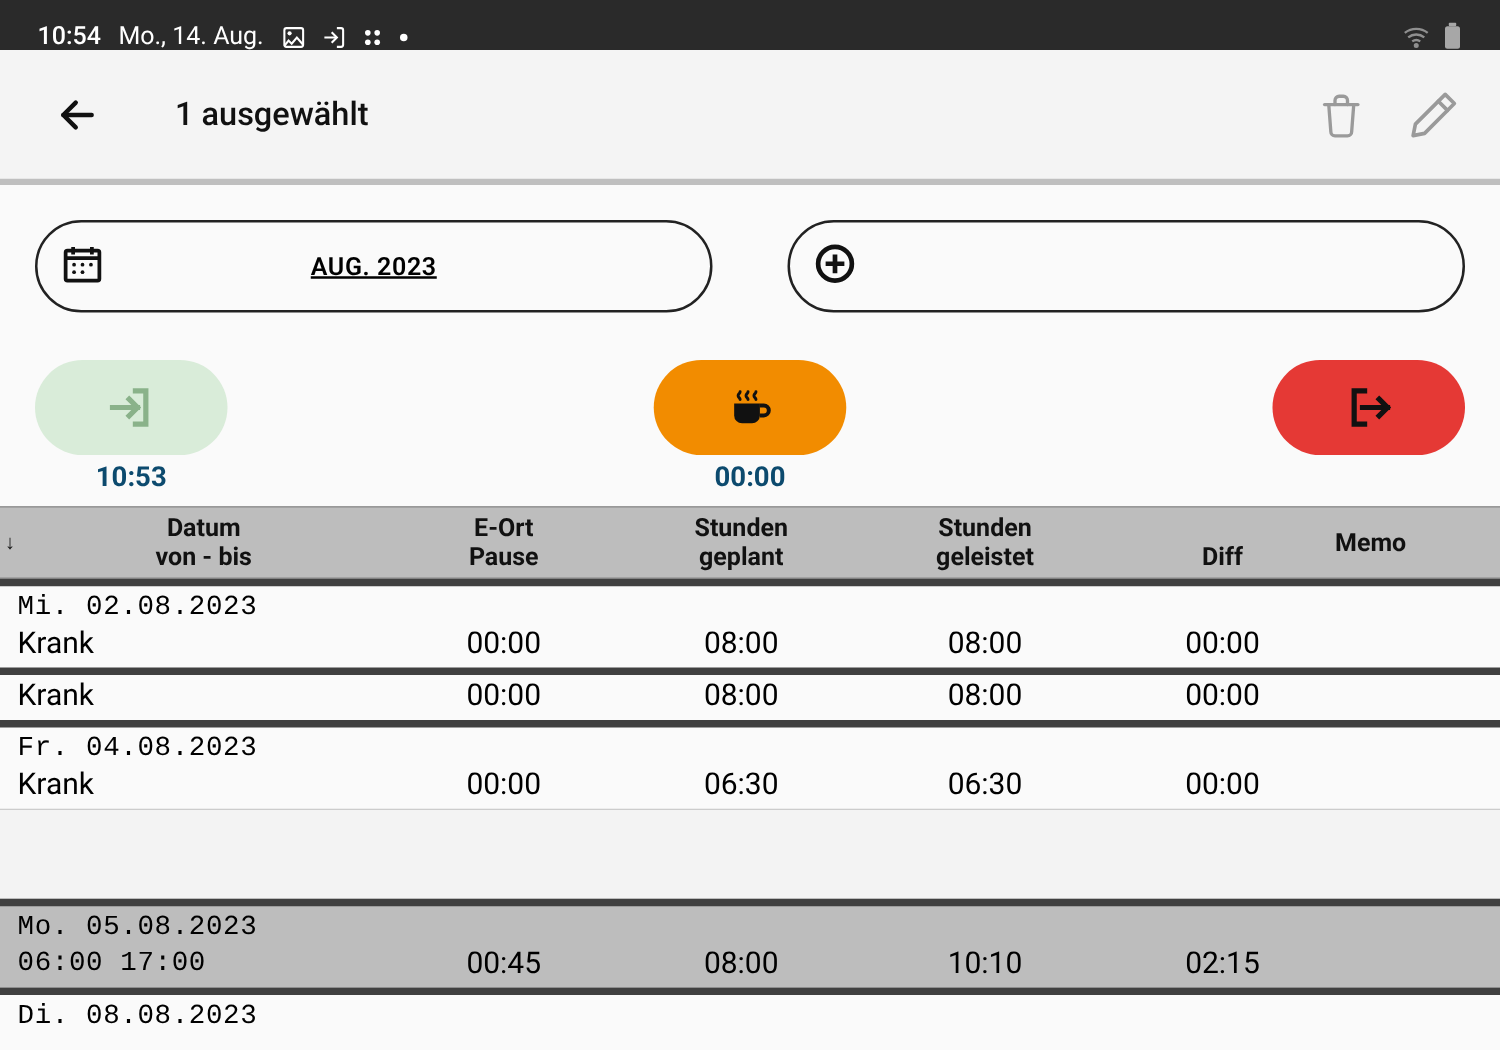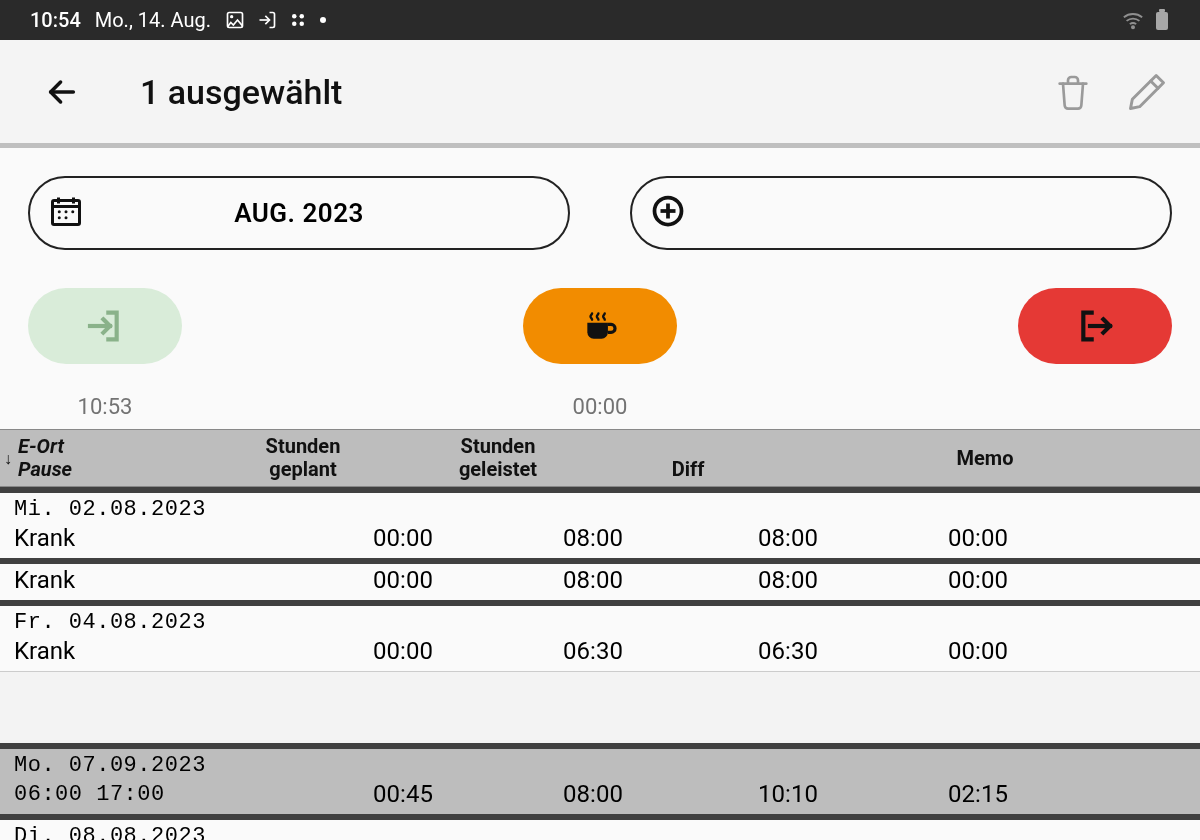--- a/index.html
+++ b/index.html
@@ -1,56 +1,56 @@
 <!DOCTYPE html>
 <html><head>
 <meta charset="utf-8">
 <style>
   * { box-sizing: border-box; margin: 0; padding: 0; }
   html, body { width: 1200px; height: 840px; font-family: -apple-system, Roboto, Arial, sans-serif; background: #fafafa; overflow: hidden; }
   
   
-  .status-bar { height: 40px; background: #2a2a2a; color: #fff; display: flex; align-items: center; padding: 0 30px 0 30px; font-size: 20px; }
+  .status-bar { height: 40px; background: #2a2a2a; color: #fff; display: flex; align-items: flex-end; padding: 0 30px 0 30px; font-size: 20px; }
   .status-bar .time { font-weight: 500; margin-right: 14px; }
   .status-bar .date { margin-right: 14px; }
   .status-bar .mini-icons { display: flex; gap: 12px; align-items: center; }
   .status-bar .right { margin-left: auto; display: flex; gap: 10px; align-items: center; opacity: 0.7; }
   .mini-icons svg, .right svg { display: block; }
 
   
   .app-bar { height: 108px; background: #f4f4f4; display: flex; align-items: center; padding: 0 30px 0 44px; border-bottom: 5px solid #bfbfbf; }
   .app-bar .back { width: 36px; height: 36px; display: flex; align-items: center; justify-content: center; cursor: pointer; }
-  .app-bar .title { font-size: 34px; font-weight: 500; margin-left: 60px; color: #111; }
+  .app-bar .title { font-size: 26px; font-weight: 500; margin-left: 60px; color: #111; }
   .app-bar .spacer { flex: 1; }
   .app-bar .action { width: 46px; height: 46px; display: flex; align-items: center; justify-content: center; margin-left: 28px; cursor: pointer; }
 
   
   .pill-row { display: flex; padding: 28px 28px 10px 28px; gap: 60px; }
   .pill { flex: 1; height: 74px; border: 2px solid #222; border-radius: 40px; display: flex; align-items: center; justify-content: center; position: relative; cursor: pointer; }
   .pill .pill-icon { position: absolute; left: 18px; top: 50%; transform: translateY(-50%); }
-  .pill .pill-label { font-size: 26px; font-weight: 600; letter-spacing: 0.5px; }
+  .pill .pill-label { font-size: 20px; font-weight: 600; letter-spacing: 0.5px; text-decoration: underline; }
 
   
   .action-row { display: flex; padding: 28px 28px 10px 28px; justify-content: space-between; align-items: flex-start; }
   .action-col { display: flex; flex-direction: column; align-items: center; }
   .action-btn { width: 154px; height: 76px; border-radius: 38px; display: flex; align-items: center; justify-content: center; cursor: pointer; }
   .action-btn.green { background: #d9ecd9; }
   .action-btn.orange { background: #f28c00; }
   .action-btn.red { background: #e53935; }
-  .action-sub { margin-top: 30px; font-size: 22px; color: #737373; }
+  .action-sub { margin-top: 6px; font-size: 22px; color: #0c4a6e; font-weight: bold; }
 
   
   .table-header { display: flex; background: #bdbdbd; border-top: 1px solid #888; border-bottom: 1px solid #888; height: 58px; align-items: center; font-size: 20px; font-weight: 700; color: #111; }
   .col-sort { width: 18px; text-align: left; padding-left: 4px; font-size: 16px;}
   .col-date { width: 290px; text-align: center; line-height: 1.15; }
-  .col-eort { width: 190px; text-align: left; line-height: 1.15; font-style: italic; }
+  .col-eort { width: 190px; text-align: center; line-height: 1.15; }
   .col-plan { width: 190px; text-align: center; line-height: 1.15; }
   .col-done { width: 200px; text-align: center; line-height: 1.15; }
   .col-diff { width: 180px; text-align: center; margin-top: 21px; }
-  .col-memo { flex: 1; text-align: center; padding-right: 8px; }
+  .col-memo { flex: 1; text-align: left; padding-right: 8px; }
 
   
   .rows { }
   .row { border-top: 6px solid #404040; }
   .row .date-line { font-family: "Courier New", monospace; font-size: 22px; padding: 4px 0 0 14px; letter-spacing: 0.5px; }
   .row .data-line { display: flex; font-size: 24px; padding: 2px 0 6px 0; align-items: center; }
   .row.selected { background: #bdbdbd; }
   .data-line .d-date { width: 308px; padding-left: 14px; }
   .data-line .d-date.mono { font-family: Liberation Mono, monospace; font-size: 22px; letter-spacing: 0.5px;}
   .data-line .d-eort { width: 190px; text-align: center; }
@@ -180,20 +180,21 @@
           <path d="M9 12h12"></path>
           <polyline points="17 8 21 12 17 16"></polyline>
         </svg>
     </div>
     <div class="action-sub">&nbsp;</div>
   </div>
 </div>
 
 <div class="table-header">
   <div class="col-sort">↓</div>
+  <div class="col-date"><span>Datum</span><br><span>von - bis</span></div>
   <div class="col-eort"><span>E-Ort</span><br><span>Pause</span></div>
   <div class="col-plan"><span>Stunden</span><br><span>geplant</span></div>
   <div class="col-done"><span>Stunden</span><br><span>geleistet</span></div>
   <div class="col-diff">Diff</div>
   <div class="col-memo">Memo</div>
 </div>
 
 <div class="rows" id="rows">
     <div class="row">
       <div class="date-line">Mi. 02.08.2023</div>
@@ -219,21 +220,21 @@
       <div class="data-line">
         <div class="d-date">Krank</div>
         <div class="d-eort">00:00</div>
         <div class="d-plan">06:30</div>
         <div class="d-done">06:30</div>
         <div class="d-diff">00:00</div>
       </div>
     </div>
     <div class="gap-row"></div>
     <div class="row selected">
-      <div class="date-line">Mo. 07.09.2023</div>
+      <div class="date-line">Mo. 05.08.2023</div>
       <div class="data-line">
         <div class="d-date mono">06:00  17:00</div>
         <div class="d-eort">00:45</div>
         <div class="d-plan">08:00</div>
         <div class="d-done">10:10</div>
         <div class="d-diff">02:15</div>
       </div>
     </div>
     <div class="row">
       <div class="date-line">Di. 08.08.2023</div>

